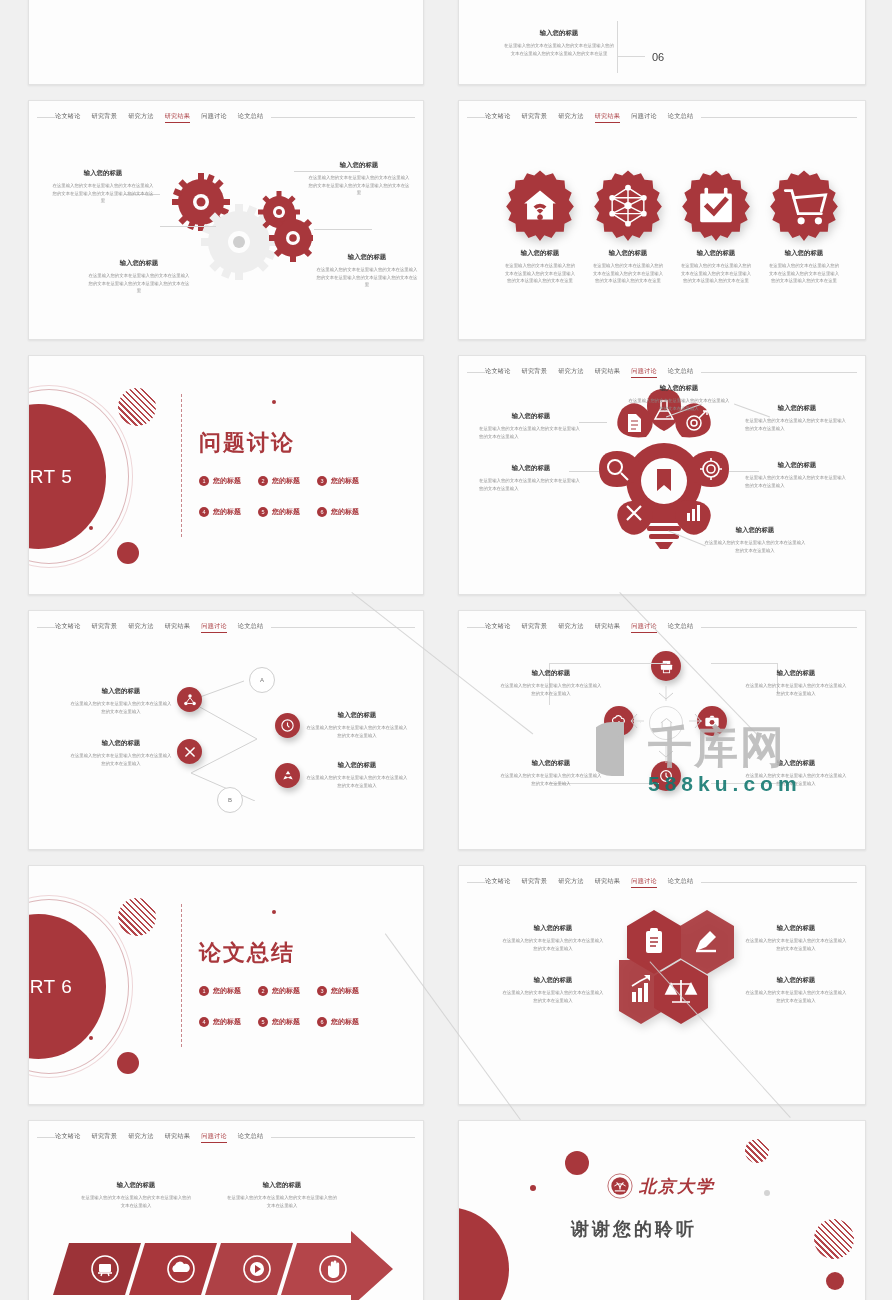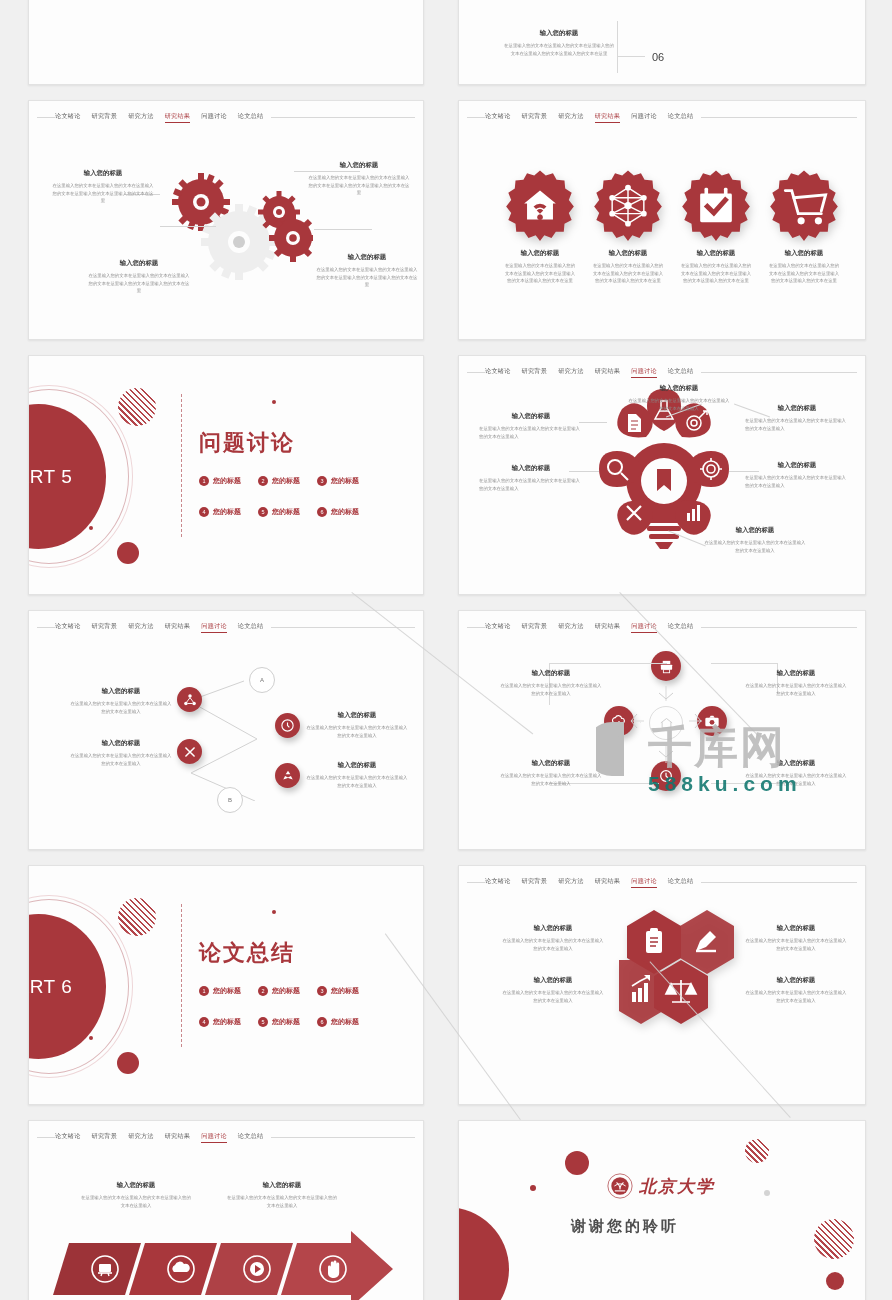--- a/index.html
+++ b/index.html
@@ -76,21 +76,21 @@
 
   
   .wm { position:absolute; pointer-events:none; color:#b9b9b9;
         font-weight:bold; opacity:.88; }
   .wm-main { font-size:44px; letter-spacing:2px; }
   .wm-sub  { font-size:21px; letter-spacing:5px; color:#0f766e; }
   .wm-diag { position:absolute; height:1px; background:#d0d0d0;
              transform-origin:0 0; opacity:.85; }
 
   
-  .thanks { position:absolute; font-size:15px; font-weight:bold;
+  .thanks { position:absolute; font-size:18px; font-weight:bold;
             color:#4e4e4e; letter-spacing:3px; }
   .uni-name { font-size:17px; color:#a8373c; font-weight:bold;
               font-family:"Liberation Serif","DejaVu Serif",serif;
               font-style:italic; letter-spacing:2px; }
 </style>
 </head>
 <body>
 
 <div class="grid">
 

